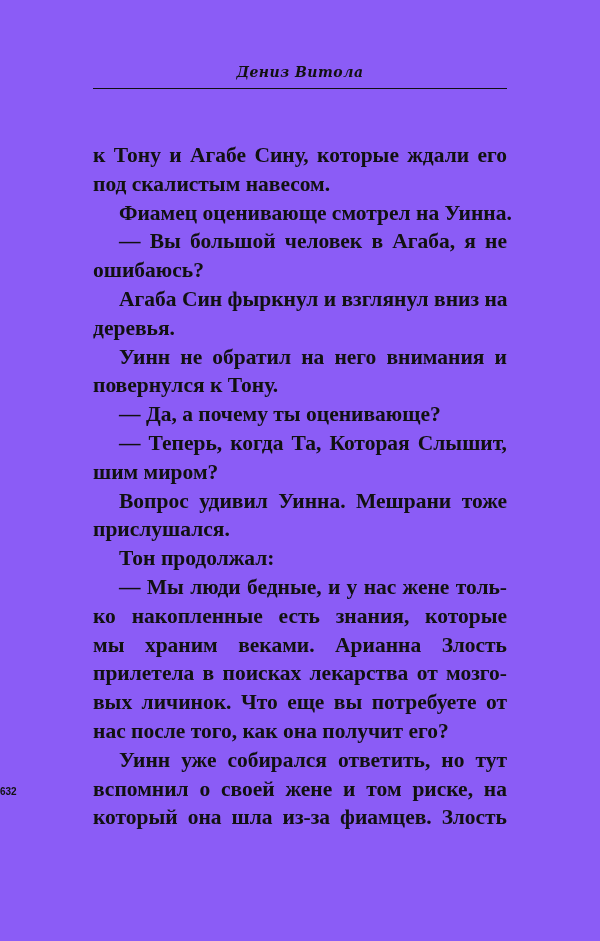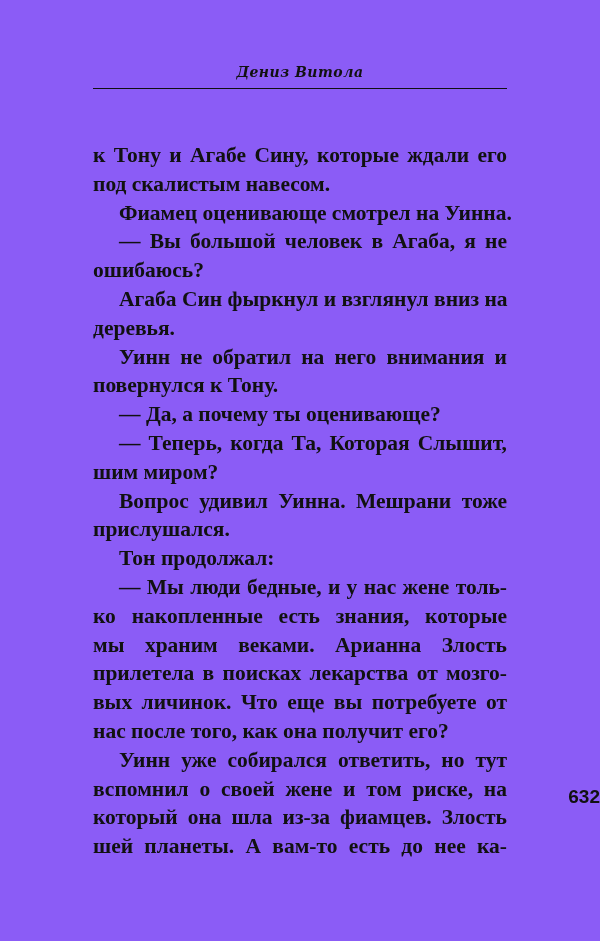--- a/index.html
+++ b/index.html
@@ -14,22 +14,22 @@
   .rule { position: absolute; left: 93px; width: 414px; top: 88px; height: 0; border-top: 1.6px solid #111; }
   .body-text {
     position: absolute; left: 93px; width: 414px; top: 108px;
     font-family: "Liberation Serif", serif; font-weight: bold;
     font-size: 21.5px; line-height: 28.8px; color: #111; margin-top: 33px;
   }
   .line { display: block; white-space: nowrap; text-align: justify; text-align-last: justify; height: 28.8px; }
   .line.last { text-align-last: left; }
   .line.indent { padding-left: 26px; }
   .folio {
-    position: absolute; left: 0; width: 600px; top: 786px; text-align: right;
-    font-family: "Liberation Sans", sans-serif; font-weight: bold; font-size: 19px; color: #111;
+    position: absolute; left: 0; width: 600px; top: 786px; text-align: left;
+    font-family: "Liberation Sans", sans-serif; font-weight: bold; font-size: 10px; color: #111;
   }
 </style>
 </head>
 <body>
 
 <div class="page">
   <div class="running-head">Дениз Витола</div>
   <div class="rule"></div>
 
   <div class="body-text">
@@ -50,17 +50,16 @@
     <span class="line indent last">Тон продолжал:</span>
     <span class="line indent">— Мы люди бедные, и у нас жене толь-</span>
     <span class="line">ко накопленные есть знания, которые</span>
     <span class="line">мы храним веками. Арианна Злость</span>
     <span class="line">прилетела в поисках лекарства от мозго-</span>
     <span class="line">вых личинок. Что еще вы потребуете от</span>
     <span class="line last">нас после того, как она получит его?</span>
     <span class="line indent">Уинн уже собирался ответить, но тут</span>
     <span class="line">вспомнил о своей жене и том риске, на</span>
     <span class="line">который она шла из-за фиамцев. Злость</span>
-    <span class="line">шей планеты. А вам-то есть до нее ка-</span>
   </div>
 
   <div class="folio">632</div>
 </div>
 
 </body></html>

